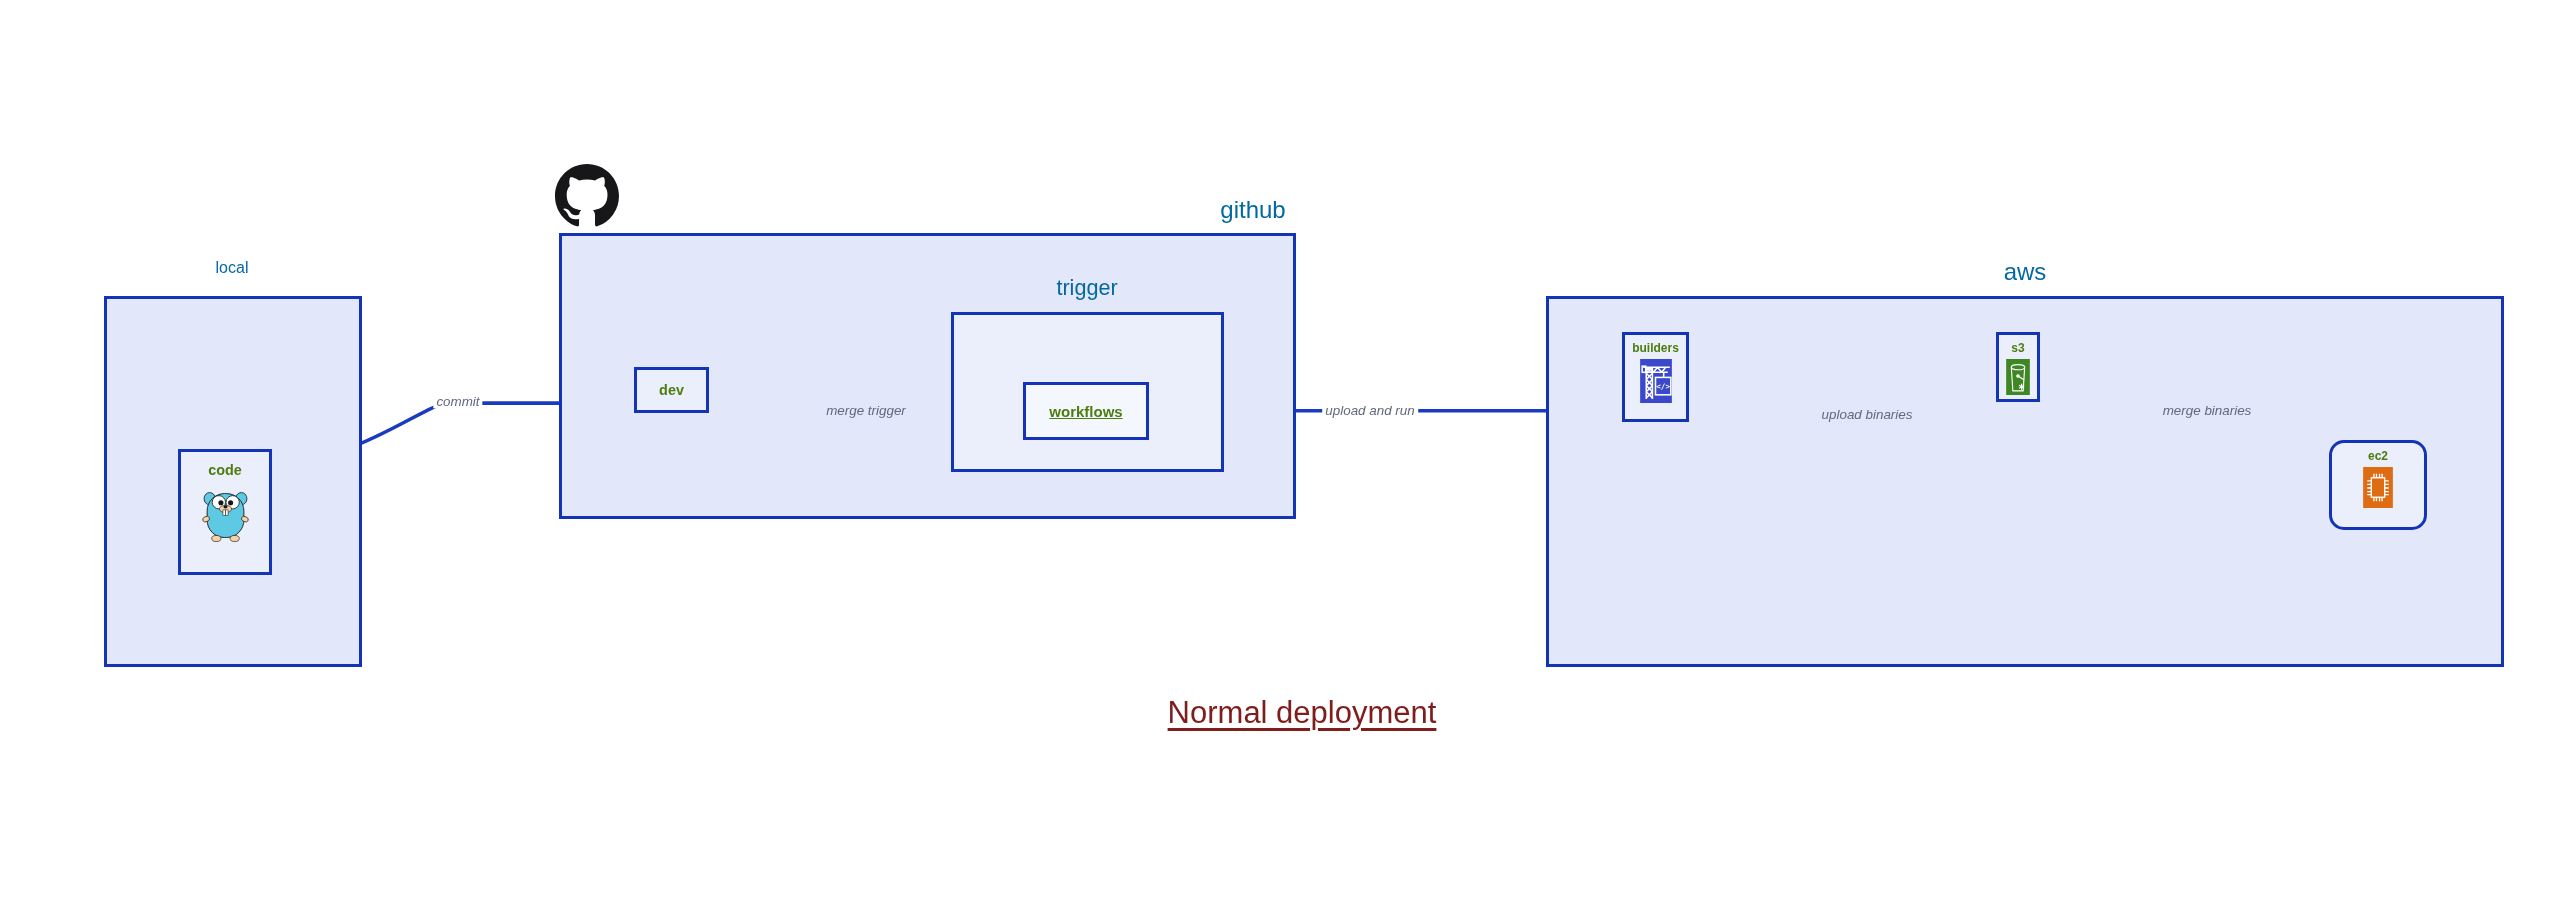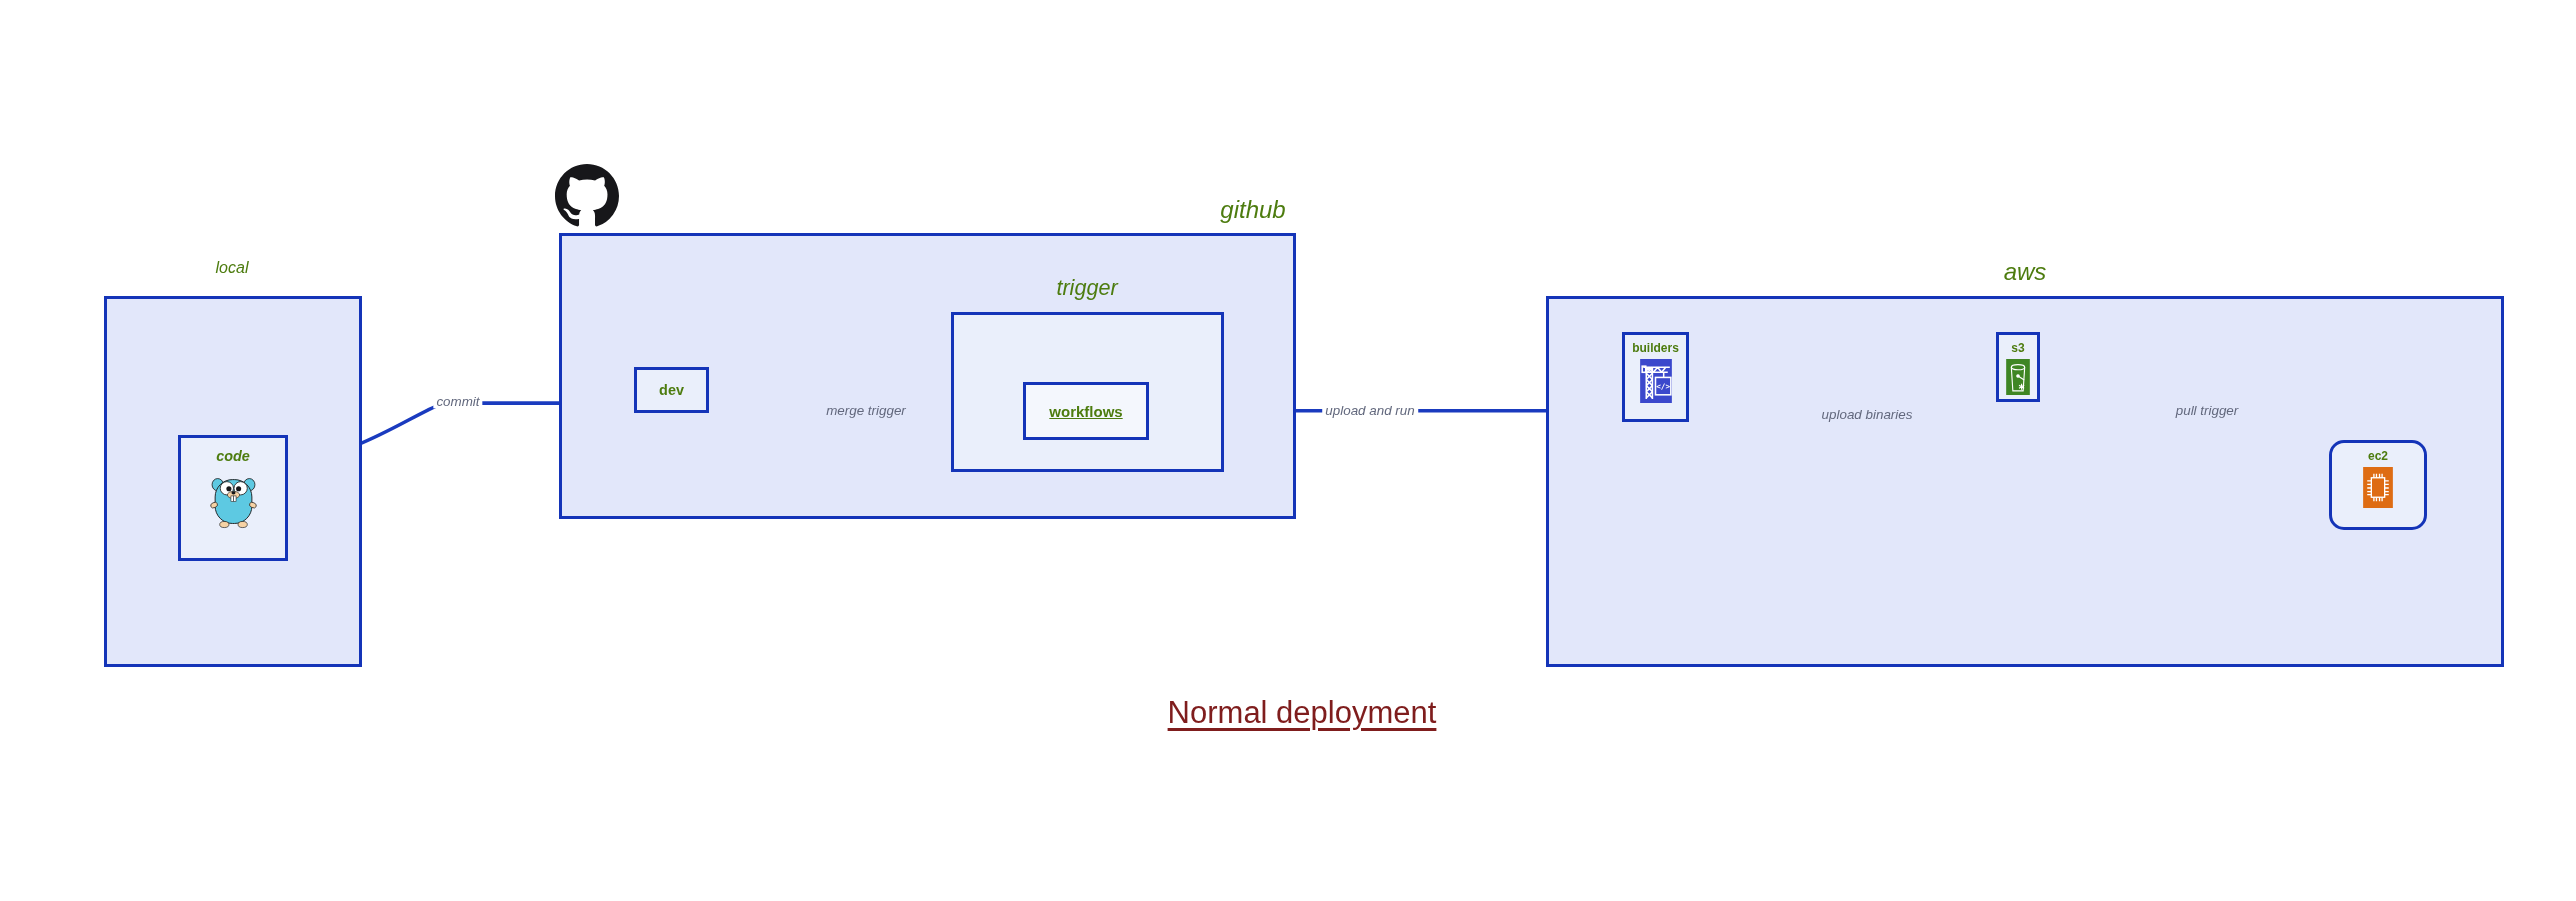--- a/index.html
+++ b/index.html
@@ -34,25 +34,24 @@
 
   
   .group {
     position: absolute;
     box-sizing: border-box;
     border: 3.1px solid #1434b8;
     background: #e2e7fa;
   }
   .group-title {
     position: absolute;
-    color: #4d7c0f;
+    color: #0369a1;
     font-weight: 400;
     white-space: nowrap;
     line-height: 1;
-    font-style: italic;
   }
 
   
   .node {
     position: absolute;
     box-sizing: border-box;
     border: 3.1px solid #1434b8;
     background: #ecf0fc;
     display: flex;
     flex-direction: column;
@@ -135,21 +134,21 @@
 
     <g>
       <path d="M 3991 775 C 4090 775, 4160 790, 4205 800" fill="none" stroke="#1a3bbf" stroke-width="7"></path>
       <path d="M 4322 820 C 4400 852, 4462 900, 4500 936" fill="none" stroke="#1a3bbf" stroke-width="7" marker-end="url(#arrow)"></path>
     </g>
   </svg>
 
   <div class="group" style="left:104px; top:296px; width:258px; height:371px;"></div>
   <div class="group-title" style="left:232px; top:260px; transform:translateX(-50%); font-size:16px;">local</div>
 
-  <div class="node level2" style="left:178px; top:435px; width:110px; height:126px;font-style:italic;">
+  <div class="node level2" style="left:178px; top:449px; width:94px; height:126px;">
     <div class="node-label" style="font-size:14.4px; margin-top:11.3px;">code</div>
     <div class="node-icon" style="margin-top:7.2px;">
       <svg width="49" height="58" viewBox="0 0 96 112">
 
         <ellipse cx="17" cy="26" rx="11" ry="12" fill="#5dc9e2" stroke="#1b1b1b" stroke-width="1.6"></ellipse>
         <ellipse cx="79" cy="26" rx="11" ry="12" fill="#5dc9e2" stroke="#1b1b1b" stroke-width="1.6"></ellipse>
 
         <rect x="12" y="16" width="72" height="86" rx="34" fill="#5dc9e2" stroke="#1b1b1b" stroke-width="1.8"></rect>
 
         <ellipse cx="10" cy="66" rx="7" ry="5" fill="#f6d2a4" stroke="#1b1b1b" stroke-width="1.3" transform="rotate(-25 10 66)"></ellipse>
@@ -266,18 +265,18 @@
   </div>
 
   <div class="edge-label on-white" style="left:458px; top:402px; font-size:13.4px;">commit</div>
 
   <div class="edge-label on-fill" style="left:866px; top:411px; font-size:13.4px;">merge trigger</div>
 
   <div class="edge-label on-white" style="left:1370px; top:411px; font-size:13.4px;">upload and run</div>
 
   <div class="edge-label on-fill" style="left:1867px; top:403px; font-size:13.4px;margin-top:12px;">upload binaries</div>
 
-  <div class="edge-label no-bg" style="left:2207px; top:411px; font-size:13.4px;">pull trigger</div>
+  <div class="edge-label no-bg" style="left:2207px; top:411px; font-size:13.4px;">merge binaries</div>
 
   <div id="page-title" style="left:1302px; top:697px; font-size:31px;">Normal deployment</div>
 
 </div>
 
 
 </body></html>

